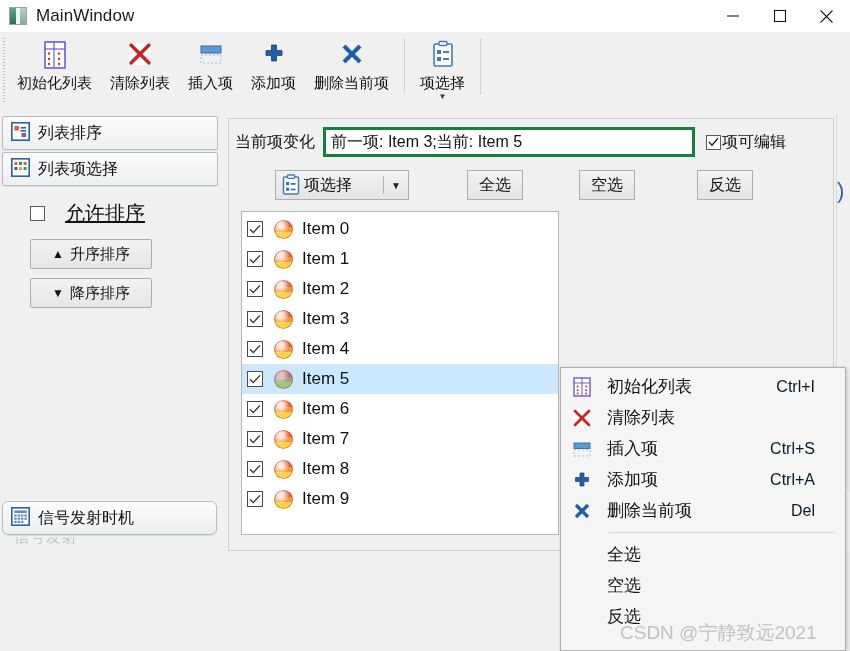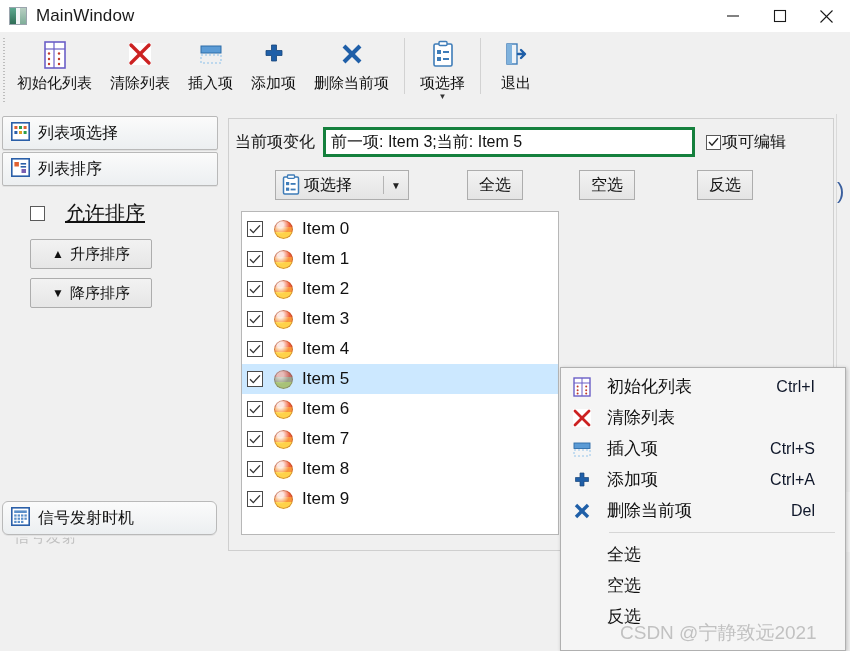--- a/index.html
+++ b/index.html
@@ -385,60 +385,50 @@
           <rect x="7" y="17" width="4" height="4" fill="#3e7cb8"></rect>
           <rect x="13" y="18" width="6" height="2" fill="#3e7cb8"></rect>
         </svg>
       </div>
       <span class="tb-label">项选择</span>
       <span class="tb-arrow">▼</span>
     </div>
 
     <div class="tb-sep"></div>
 
-    <div class="tb-item">
-      <div class="tb-icon">
-        <svg width="28" height="30" viewBox="0 0 28 30">
-          <rect x="5" y="4" width="10" height="20" fill="#eef3f8" stroke="#3e7cb8" stroke-width="1.4"></rect>
-          <rect x="5" y="4" width="5" height="20" fill="#7fb2dd"></rect>
-          <path d="M16 14 h6 M19 10 l4 4 l-4 4" stroke="#1f5fa8" stroke-width="2.4" fill="none" stroke-linecap="round" stroke-linejoin="round"></path>
-        </svg>
-      </div>
-      <span class="tb-label">退出</span>
-    </div>
   </div>
 
   <div class="sidebar">
+
+    <div class="sb-header">
+      <span>
+        <svg width="19" height="19" viewBox="0 0 19 19">
+          <rect x="0.8" y="0.8" width="17.4" height="17.4" fill="#ffffff" stroke="#2b5fa8" stroke-width="1.6"></rect>
+          <rect x="3.4" y="4" width="4.5" height="4.5" fill="#e06030"></rect>
+          <rect x="9.6" y="5" width="5.5" height="1.6" fill="#2b5fa8"></rect>
+          <rect x="9.6" y="8" width="5.5" height="1.6" fill="#2b5fa8"></rect>
+          <rect x="10.5" y="11" width="4.5" height="4" fill="#7a5fb0"></rect>
+        </svg>
+      </span>
+      <span class="lbl">列表排序</span>
+    </div>
 
     <div class="sb-header">
       <span>
         <svg width="19" height="19" viewBox="0 0 19 19">
           <rect x="0.8" y="0.8" width="17.4" height="17.4" fill="#ffffff" stroke="#2b5fa8" stroke-width="1.6"></rect>
           <rect x="3.4" y="4" width="3" height="3" fill="#e06030"></rect>
           <rect x="8" y="4" width="3" height="3" fill="#2b9e4a"></rect>
           <rect x="12.6" y="4" width="3" height="3" fill="#e06030"></rect>
           <rect x="3.4" y="9" width="3" height="3" fill="#2b5fa8"></rect>
           <rect x="8" y="9" width="3" height="3" fill="#e0a020"></rect>
           <rect x="12.6" y="9" width="3" height="3" fill="#2b9e4a"></rect>
         </svg>
       </span>
       <span class="lbl">列表项选择</span>
-    </div>
-
-    <div class="sb-header">
-      <span>
-        <svg width="19" height="19" viewBox="0 0 19 19">
-          <rect x="0.8" y="0.8" width="17.4" height="17.4" fill="#ffffff" stroke="#2b5fa8" stroke-width="1.6"></rect>
-          <rect x="3.4" y="4" width="4.5" height="4.5" fill="#e06030"></rect>
-          <rect x="9.6" y="5" width="5.5" height="1.6" fill="#2b5fa8"></rect>
-          <rect x="9.6" y="8" width="5.5" height="1.6" fill="#2b5fa8"></rect>
-          <rect x="10.5" y="11" width="4.5" height="4" fill="#7a5fb0"></rect>
-        </svg>
-      </span>
-      <span class="lbl">列表排序</span>
     </div>
 
     <div class="sb-body">
       <div class="chkrow">
         <span class="chkbox"></span>
         <span class="lbl">允许排序</span>
       </div>
 
       <div class="sb-btn">
         <span class="tri">▲</span>

